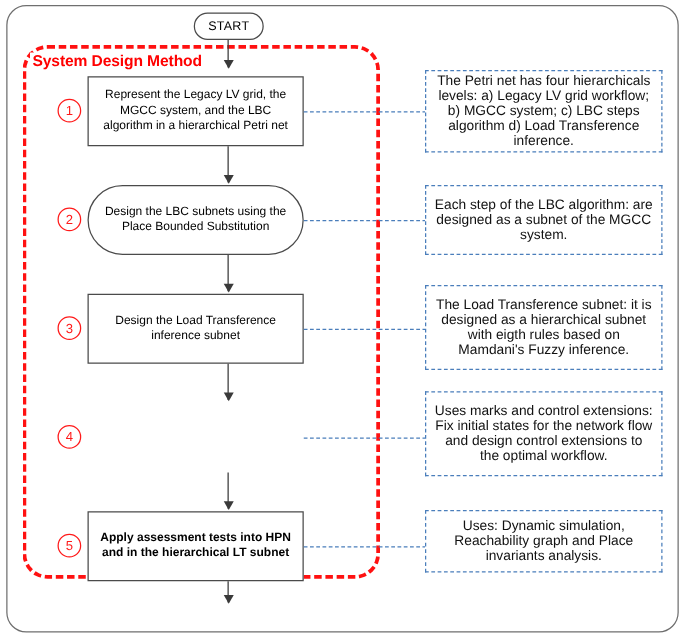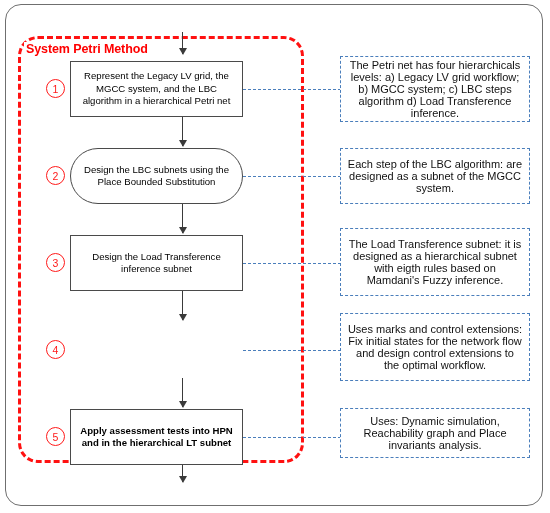--- a/index.html
+++ b/index.html
@@ -151,22 +151,23 @@
   }
 </style>
 </head>
 <body>
 
 <div id="canvas">
 
   <div class="outer-frame"></div>
 
   <div class="red-region"></div>
-  <div class="red-region-label">System Petri Method</div>
-
+  <div class="red-region-label">System Design Method</div>
+
+  <div class="terminal" id="terminal-start">START</div>
 
   <div class="v-arrow" style="top:32px; height:22px;"></div>
 
   <div class="process-box" style="top:61px;">Represent the Legacy LV grid, the MGCC system, and the LBC algorithm in a hierarchical Petri net</div>
   <div class="step-circle" style="top:79px;">1</div>
   <div class="blue-connector" style="top:89px;"></div>
   <div class="annotation" style="top:56px; height:66px;">The  Petri net has four hierarchicals levels: a) Legacy LV grid workflow; b) MGCC system; c) LBC steps algorithm d) Load Transference inference.</div>
 
   <div class="v-arrow" style="top:117px; height:29px;"></div>
 

